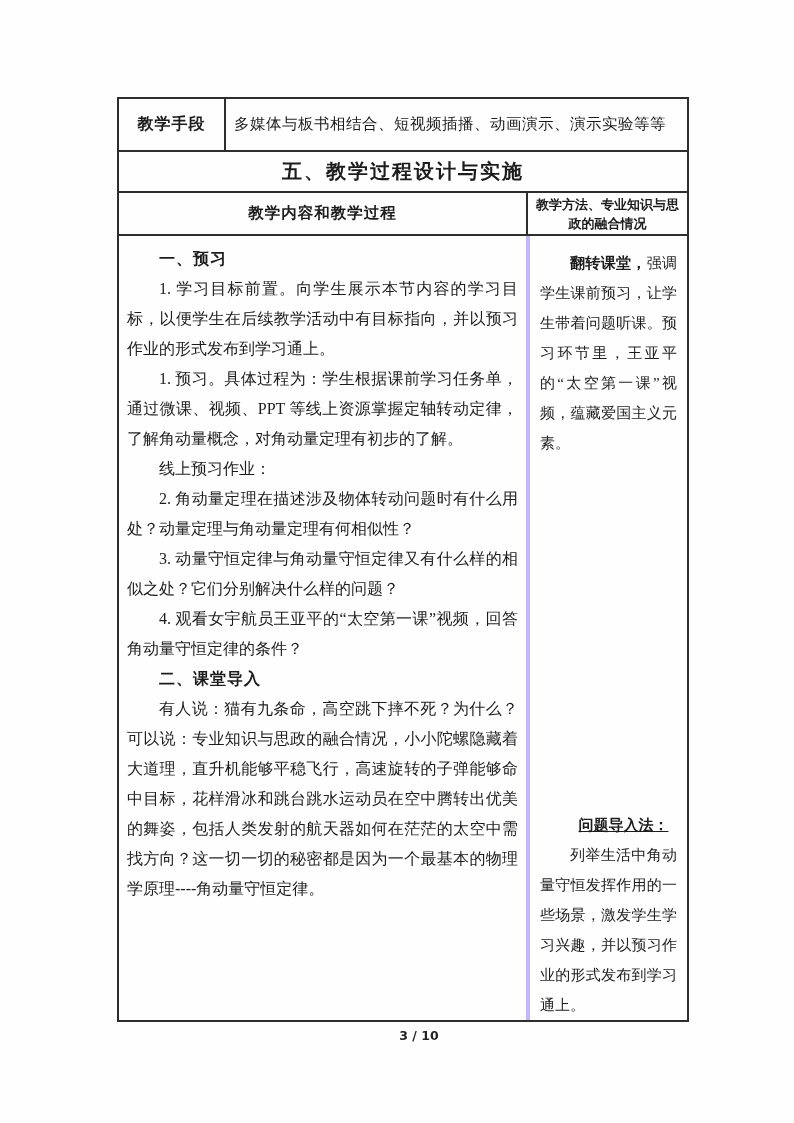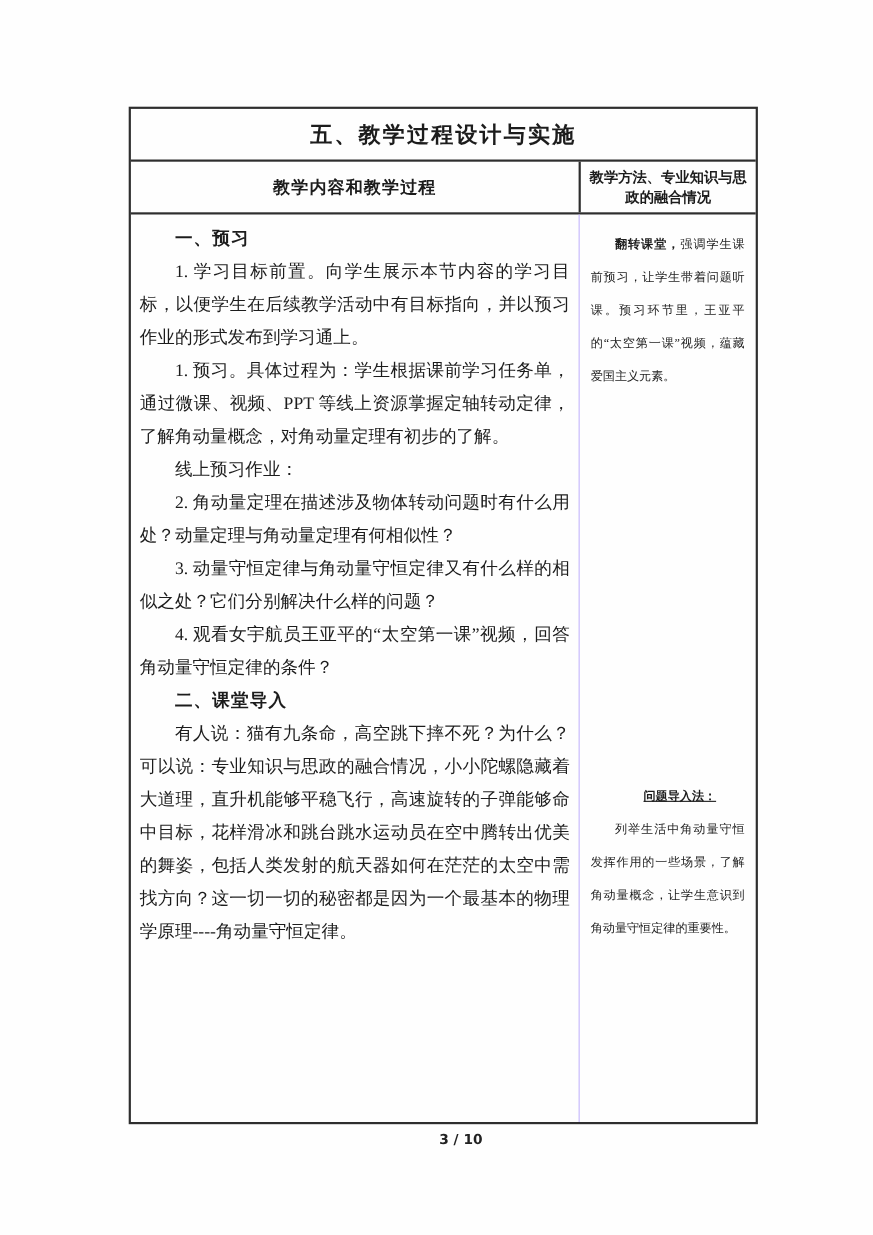--- a/index.html
+++ b/index.html
@@ -83,23 +83,23 @@
     line-height: 30px;
     overflow: hidden;
   }
   .body-left p {
     text-align: justify;
     text-indent: 2em;
   }
   .body-left .h { font-weight: bold; letter-spacing: 1px; }
   .body-right {
     flex: 1;
-    border-left: 1px solid #c4b5fd;
+    border-left: 4px solid #c4b5fd;
     padding: 12px 10px 0 10px;
-    font-size: 11px;
+    font-size: 15px;
     line-height: 30px;
     overflow: hidden;
   }
   .body-right p { text-align: justify; text-indent: 2em; }
   .body-right .lead { font-weight: bold; }
   .block2 { margin-top: 352px; }
   .block2 .bh { font-weight: bold; text-indent: 2em; text-align: center; text-decoration: underline; }
 
   
   .footer {
@@ -112,20 +112,24 @@
     margin-left: 22px;
   }
 </style>
 </head>
 <body>
 
 <div class="page">
 
   <div class="doc-table">
 
+    <div class="row row-methods">
+      <div class="methods-label">教学手段</div>
+      <div class="methods-value">多媒体与板书相结合、短视频插播、动画演示、演示实验等等</div>
+    </div>
 
     <div class="row row-title">
       <div class="section-title">五、教学过程设计与实施</div>
     </div>
 
     <div class="row row-colheads">
       <div class="col-head-left">教学内容和教学过程</div>
       <div class="col-head-right">教学方法、专业知识与思政的融合情况</div>
     </div>
 
@@ -140,21 +144,21 @@
         <p>3. 动量守恒定律与角动量守恒定律又有什么样的相似之处？它们分别解决什么样的问题？</p>
         <p>4. 观看女宇航员王亚平的“太空第一课”视频，回答角动量守恒定律的条件？</p>
         <p class="h">二、课堂导入</p>
         <p>有人说：猫有九条命，高空跳下摔不死？为什么？可以说：专业知识与思政的融合情况，小小陀螺隐藏着大道理，直升机能够平稳飞行，高速旋转的子弹能够命中目标，花样滑冰和跳台跳水运动员在空中腾转出优美的舞姿，包括人类发射的航天器如何在茫茫的太空中需找方向？这一切一切的秘密都是因为一个最基本的物理学原理----角动量守恒定律。</p>
       </div>
 
       <div class="body-right">
         <p><span class="lead">翻转课堂，</span><span>强调学生课前预习，让学生带着问题听课。预习环节里，王亚平的“太空第一课”视频，蕴藏爱国主义元素。</span></p>
         <div class="block2">
           <p class="bh">问题导入法：</p>
-          <p>列举生活中角动量守恒发挥作用的一些场景，了解角动量概念，让学生意识到角动量守恒定律的重要性。</p>
+          <p>列举生活中角动量守恒发挥作用的一些场景，激发学生学习兴趣，并以预习作业的形式发布到学习通上。</p>
         </div>
       </div>
 
     </div>
   </div>
 
   <div class="footer">3 / 10</div>
 
 </div>
 

